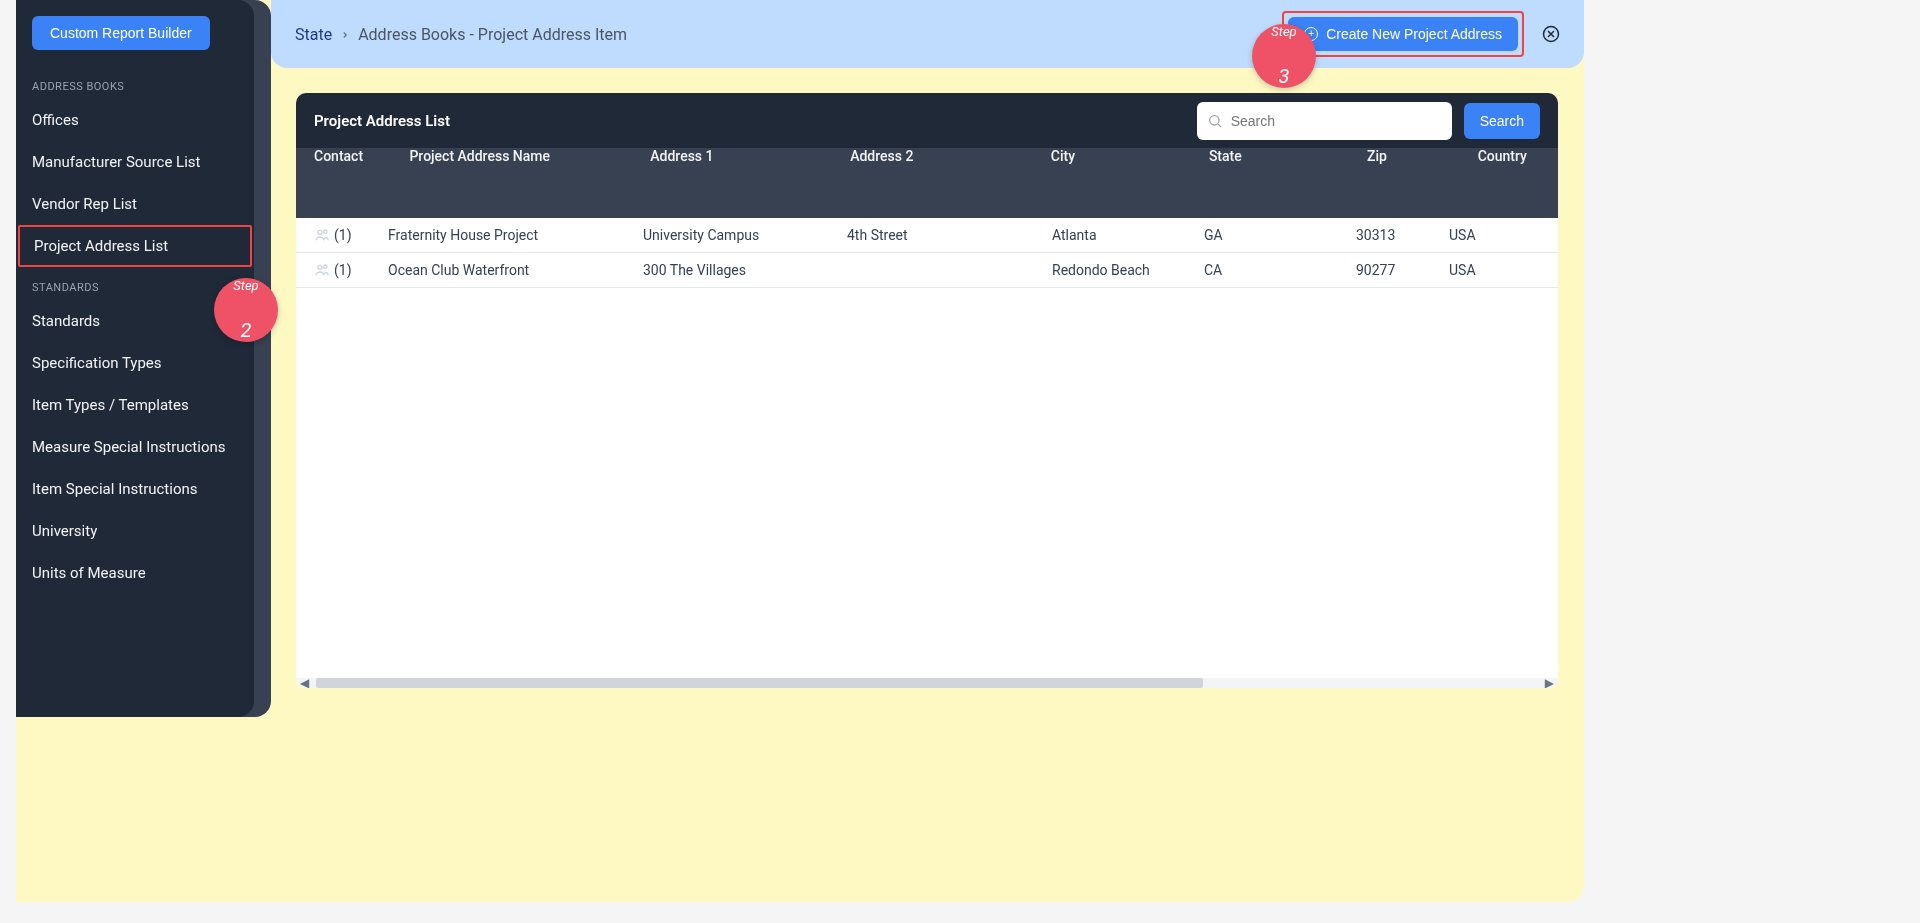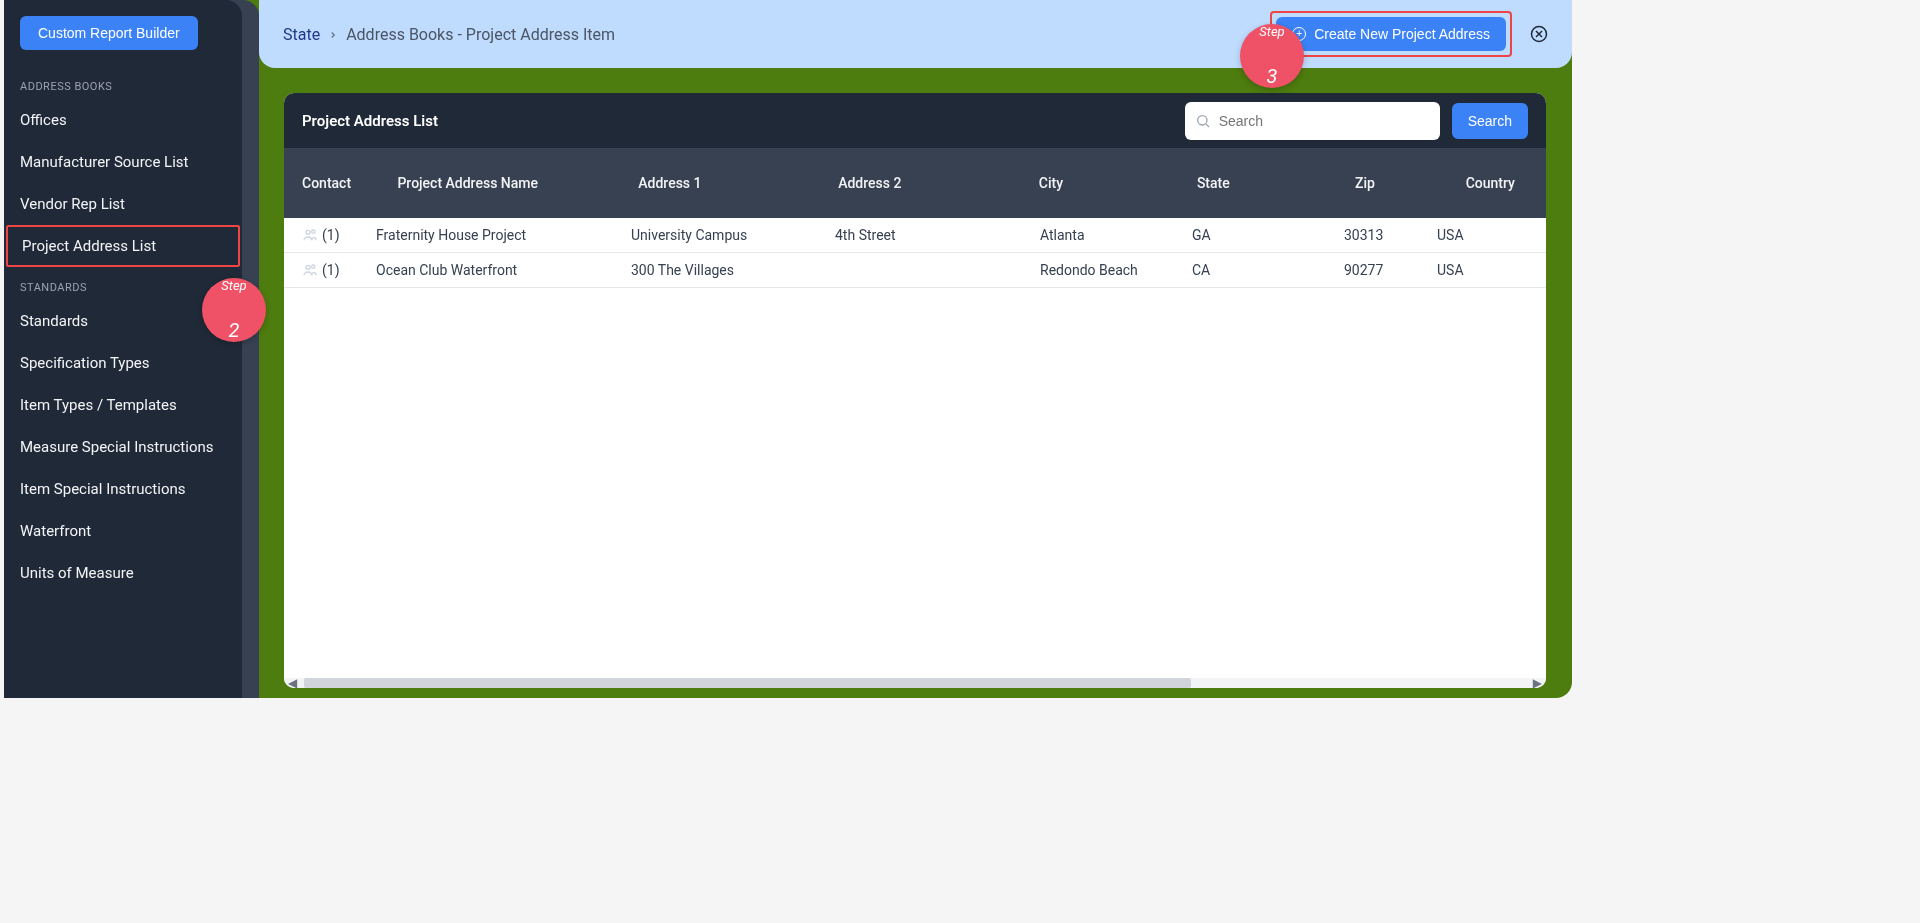--- a/index.html
+++ b/index.html
@@ -6,24 +6,24 @@
   body {
     font-family: -apple-system, BlinkMacSystemFont, 'Segoe UI', Roboto, Arial, sans-serif;
     background: #f5f5f5;
     width: 1920px;
     height: 923px;
     overflow: hidden;
     position: relative;
   }
   .app-frame {
     position: absolute;
-    left: 4px; top: 0;
+    left: 16px; top: 0;
     width: 1568px;
-    height: 698px;
-    background: #4d7c0f;
+    height: 902px;
+    background: #fef9c3;
     border-radius: 0 0 16px 0;
     overflow: hidden;
   }
   .sidebar-bg {
     position: absolute;
     left: 0; top: 0;
     width: 255px;
     height: 717px;
     background: #374151;
     border-radius: 0 16px 16px 0;
@@ -170,21 +170,20 @@
     border-radius: 6px;
     padding: 10px 16px;
     font-size: 14px;
     cursor: pointer;
   }
   .table-head {
     background: #374151;
     color: #f3f4f6;
     height: 70px;
     display: flex;
-    align-items: center;
     font-size: 14px;
     font-weight: 500;
     gap: 36px;
   }
   .col-contact { width: 92px; padding-left: 18px; }
   .col-name    { width: 255px; }
   .col-addr1   { width: 204px; }
   .col-addr2   { width: 205px; }
   .col-city    { width: 152px; }
   .col-state   { width: 152px; }
@@ -267,21 +266,21 @@
     <div class="sidebar-item">Vendor Rep List</div>
     <div class="sidebar-item active-highlight">Project Address List</div>
 
     <div class="sidebar-section-title">Standards</div>
     <div class="sidebar-item">Standards</div>
     <div class="sidebar-item">Specification Types</div>
     <div class="sidebar-item">Item Types / Templates</div>
 
     <div class="sidebar-item">Measure Special Instructions</div>
     <div class="sidebar-item">Item Special Instructions</div>
-    <div class="sidebar-item">Waterfront</div>
+    <div class="sidebar-item">University</div>
     <div class="sidebar-item">Units of Measure</div>
   </div>
 
   <div class="top-bar">
     <div class="breadcrumb">
       <span>State</span>
       <span class="sep">
         <svg width="10" height="10" viewBox="0 0 24 24" fill="none" stroke="currentColor" stroke-width="3">
             <polyline points="9 18 15 12 9 6"></polyline>
           </svg>

